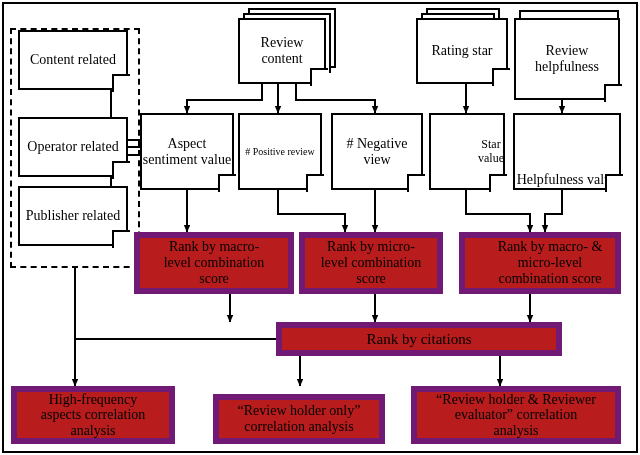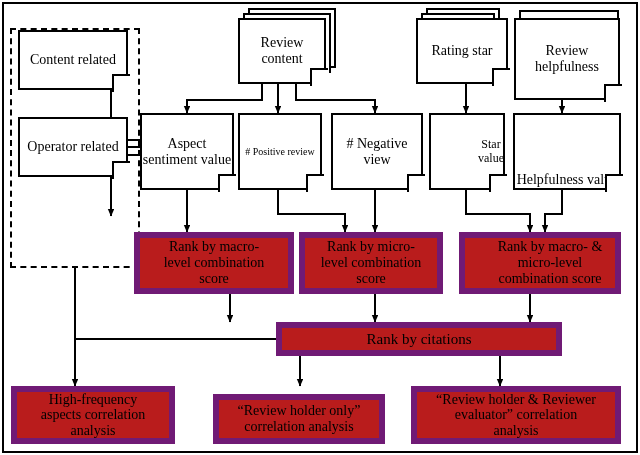--- a/index.html
+++ b/index.html
@@ -204,20 +204,28 @@
 
   <div class="note" style="left:18px; top:117px; width:110px; height:60px;">
     <div class="body" style="font-size:14px;">
       <span class="lbl">Operator
 related</span>
     </div>
     <div class="foldcut"></div>
     <div class="fold"></div>
   </div>
 
+  <div class="note" style="left:18px; top:186px; width:110px; height:60px;">
+    <div class="body" style="font-size:14px;">
+      <span class="lbl">Publisher
+related</span>
+    </div>
+    <div class="foldcut"></div>
+    <div class="fold"></div>
+  </div>
 
   <div class="note" style="left:140px; top:113px; width:94px; height:77px;">
     <div class="body" style="font-size:14px;">
       <span class="lbl">Aspect
 sentiment
 value</span>
     </div>
     <div class="foldcut"></div>
     <div class="fold"></div>
   </div>

